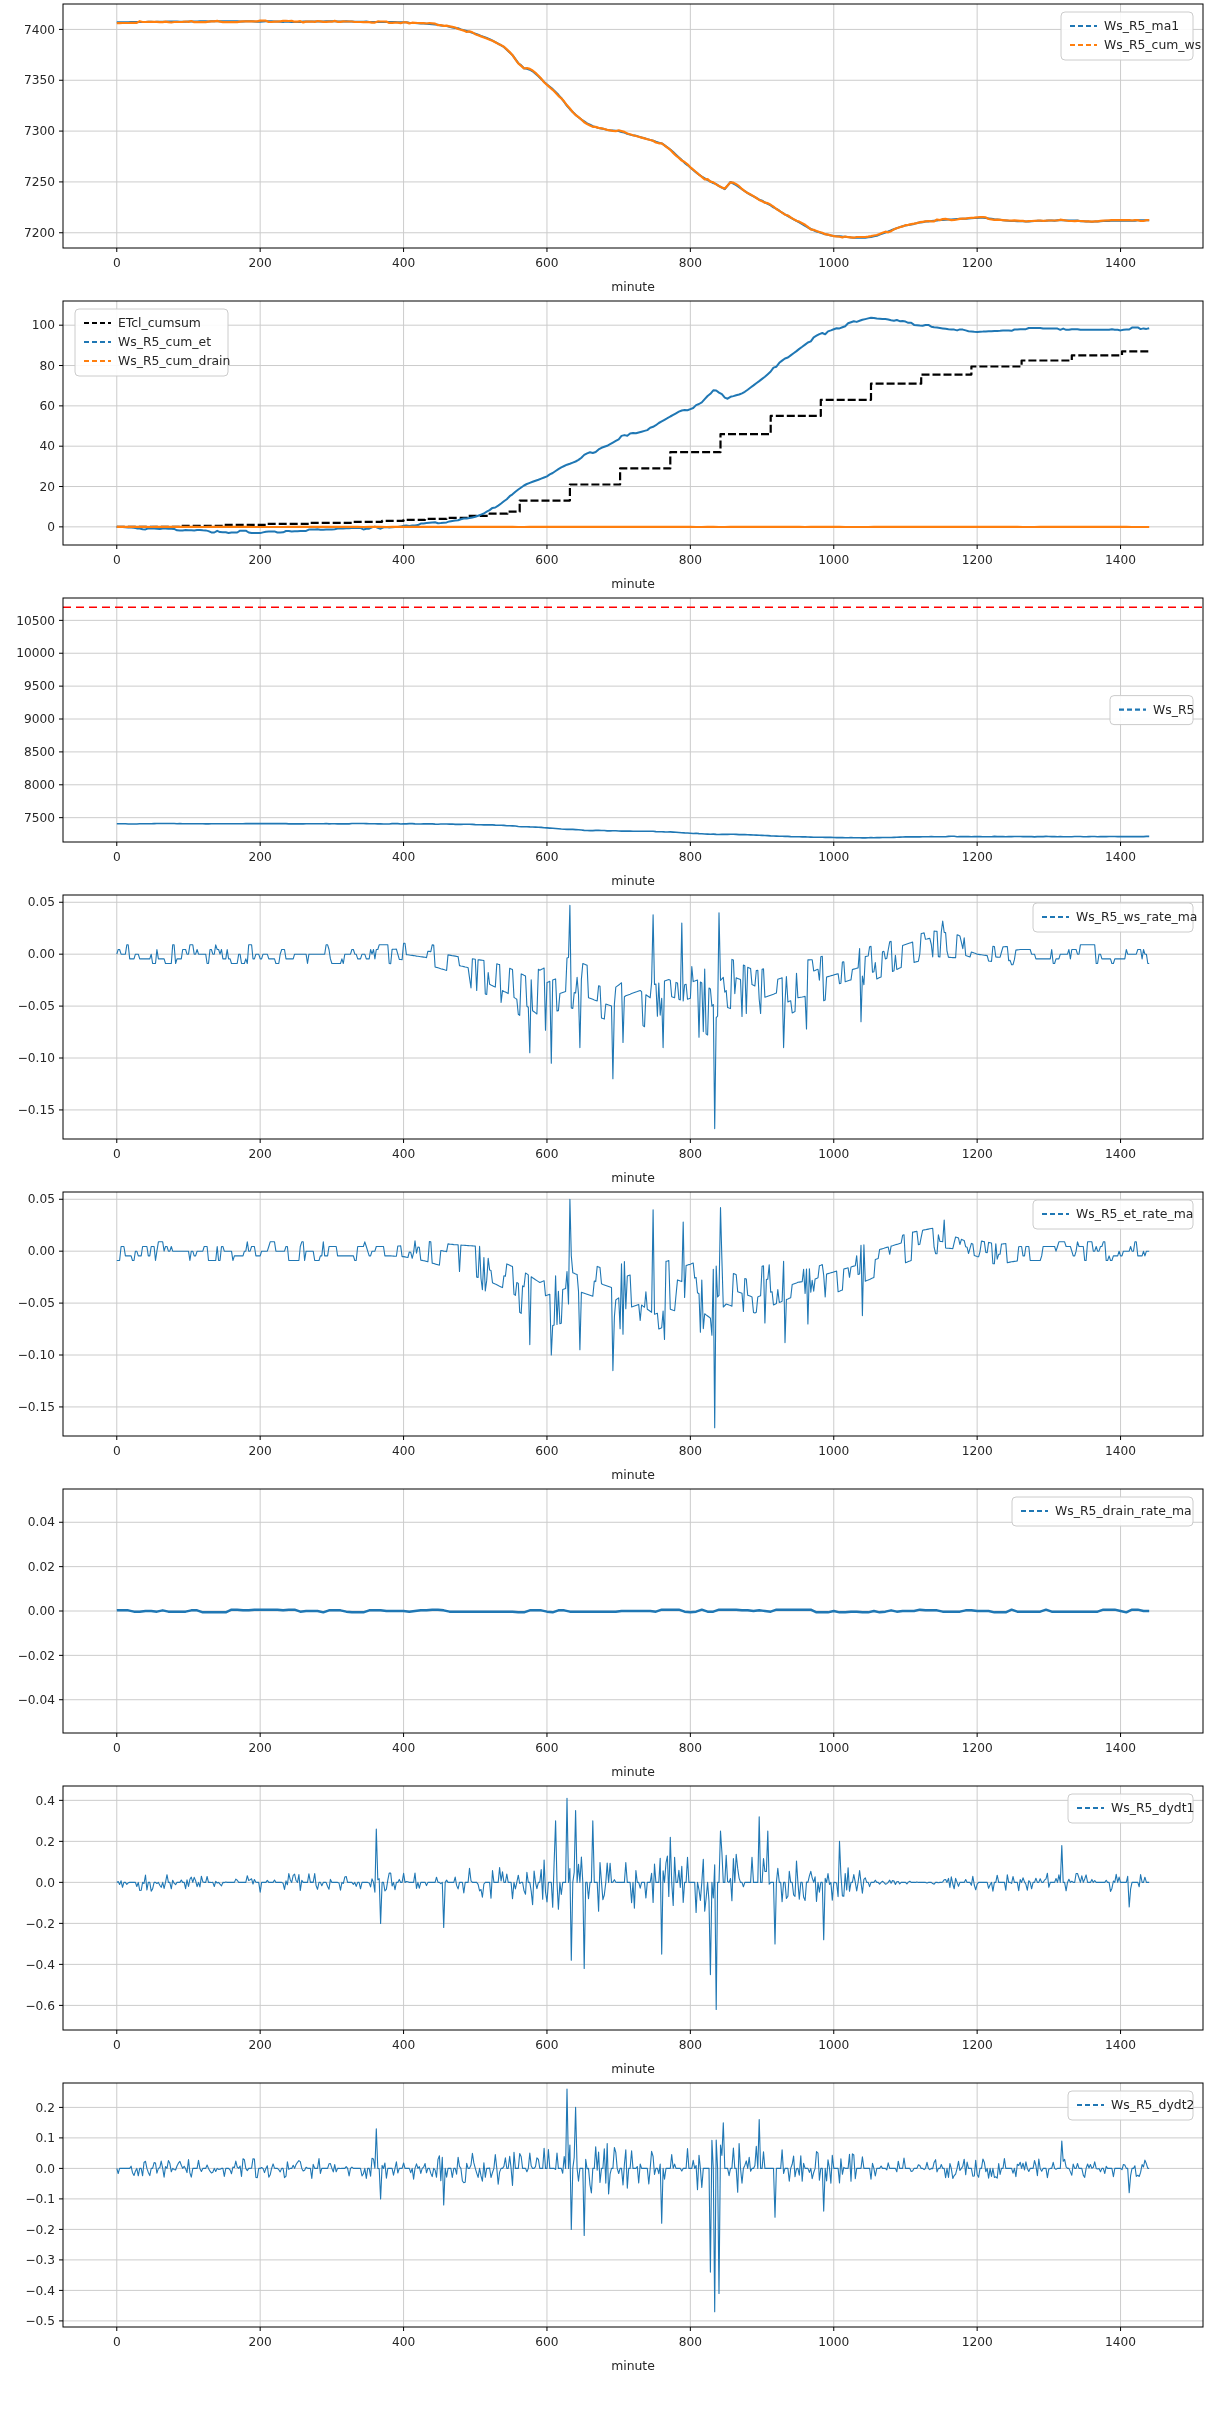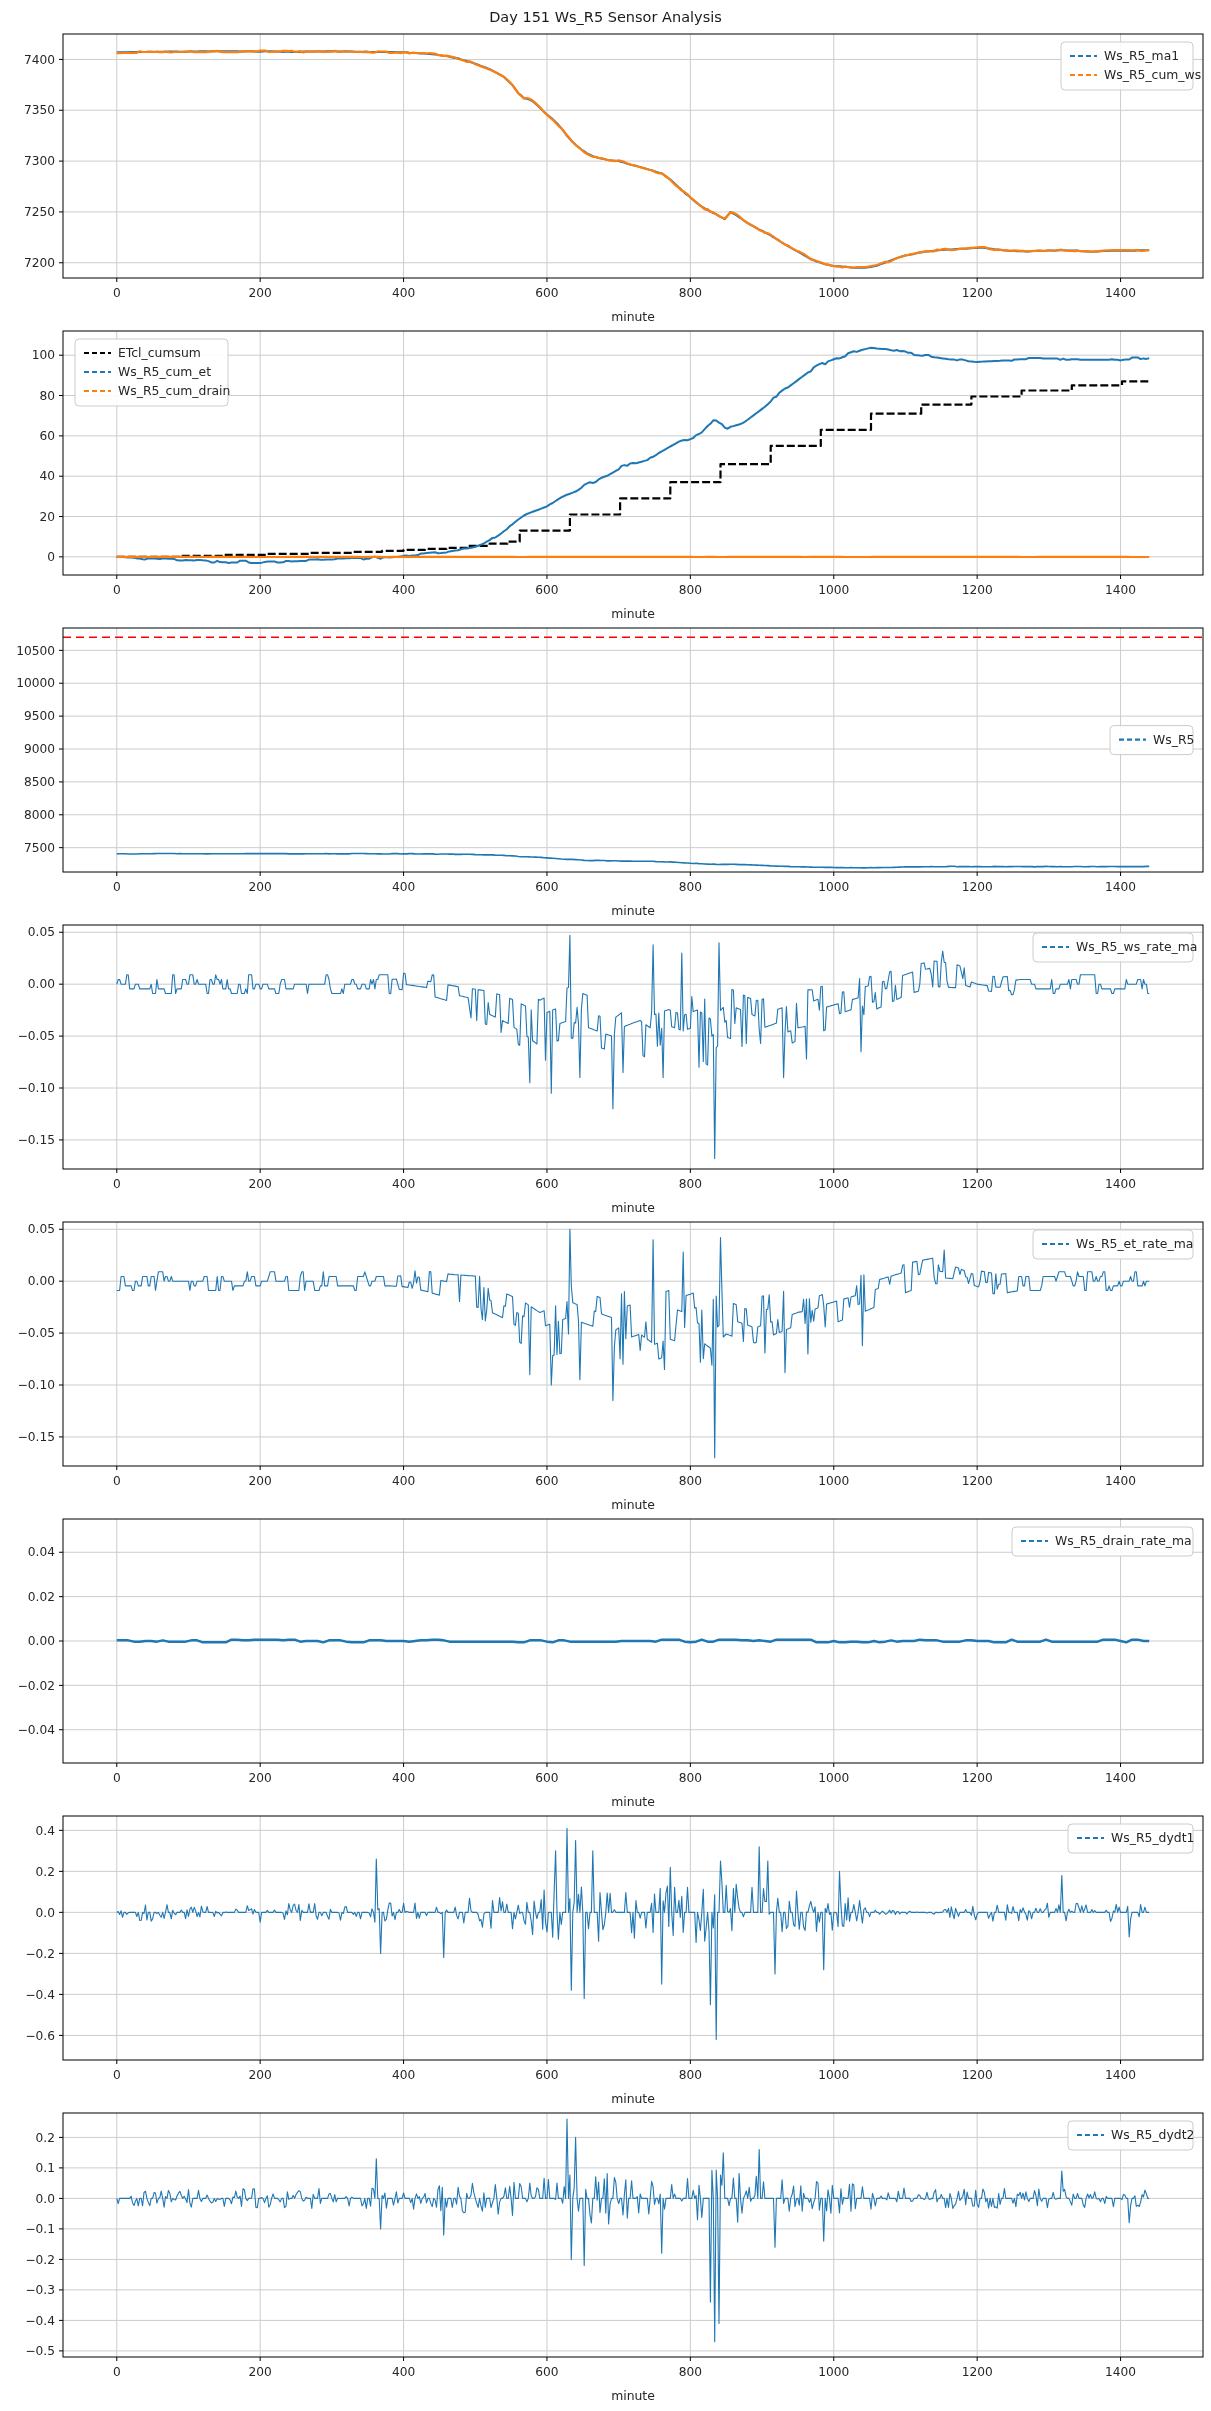--- a/index.html
+++ b/index.html
@@ -5,21 +5,20 @@
   html,body{margin:0;padding:0;background:#ffffff;}
   .page{width:1211px;height:2411px;background:#ffffff;font-family:"DejaVu Sans",sans-serif;overflow:hidden;}
   .fig-title{height:30px;line-height:34px;text-align:center;font-size:14.5px;color:#1a1a1a;}
   .chart{position:relative;width:1211px;height:297px;}
   .chart svg{display:block;width:1211px;height:297px;}
 </style>
 </head>
 <body>
 
 <div class="page">
-  <div class="fig-title">Day 151 Ws_R5 Sensor Analysis</div>
   <div class="chart">
       <svg viewBox="0 0 1211 297">
         <rect x="63" y="4" width="1140" height="244" fill="#ffffff"></rect>
         <line x1="116.77358490566039" y1="4" x2="116.77358490566039" y2="248" stroke="#cccccc" stroke-width="1"></line>
         <line x1="260.1698113207547" y1="4" x2="260.1698113207547" y2="248" stroke="#cccccc" stroke-width="1"></line>
         <line x1="403.566037735849" y1="4" x2="403.566037735849" y2="248" stroke="#cccccc" stroke-width="1"></line>
         <line x1="546.9622641509434" y1="4" x2="546.9622641509434" y2="248" stroke="#cccccc" stroke-width="1"></line>
         <line x1="690.3584905660377" y1="4" x2="690.3584905660377" y2="248" stroke="#cccccc" stroke-width="1"></line>
         <line x1="833.754716981132" y1="4" x2="833.754716981132" y2="248" stroke="#cccccc" stroke-width="1"></line>
         <line x1="977.1509433962265" y1="4" x2="977.1509433962265" y2="248" stroke="#cccccc" stroke-width="1"></line>

